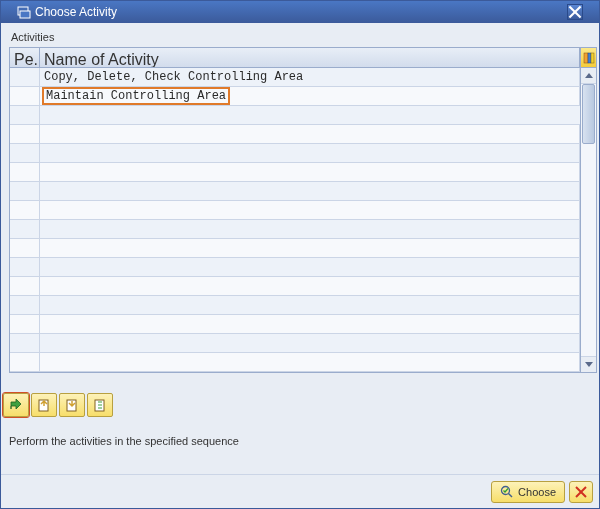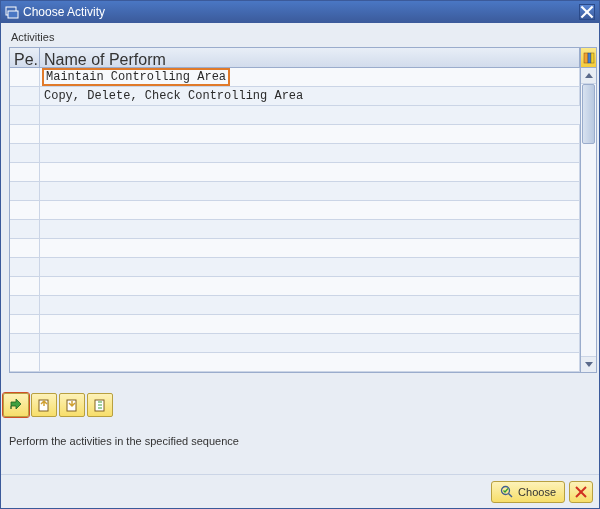--- a/index.html
+++ b/index.html
@@ -17,21 +17,21 @@
       border: 1px solid #3b5a9a;
       display: flex;
       flex-direction: column;
     }
     .titlebar {
       background: linear-gradient(to bottom, #4a77c4 0%, #3b5a9a 100%);
       height: 22px;
       display: flex;
       align-items: center;
       justify-content: space-between;
-      padding: 0 4px;
+      padding: 0 16px;
       color: #fff;
     }
     .titlebar-left {
       display: flex;
       align-items: center;
       gap: 4px;
     }
     .titlebar-icon {
       width: 14px; height: 14px;
       display: flex; align-items: center; justify-content: center;
@@ -221,30 +221,30 @@
     </div>
   </div>
 
   <div class="content">
     <div class="section-header">Activities</div>
 
     <div class="table-wrap">
       <div class="table">
         <div class="thead">
           <div class="th c-pe">Pe...</div>
-          <div class="th c-name">Name of Perform</div>
+          <div class="th c-name">Name of Activity</div>
         </div>
         <div class="tbody" id="tbody">
+            <div class="tr">
+              <div class="td c-pe"></div>
+              <div class="td c-name">Copy, Delete, Check Controlling Area</div>
+            </div>
             <div class="tr even">
               <div class="td c-pe"></div>
               <div class="td c-name"><span class="hl-cell">Maintain Controlling Area</span></div>
-            </div>
-            <div class="tr">
-              <div class="td c-pe"></div>
-              <div class="td c-name">Copy, Delete, Check Controlling Area</div>
             </div>
             <div class="tr">
               <div class="td c-pe"></div>
             </div>
             <div class="tr even">
               <div class="td c-pe"></div>
               <div class="td c-name"></div>
             </div>
             <div class="tr">
               <div class="td c-pe"></div>

